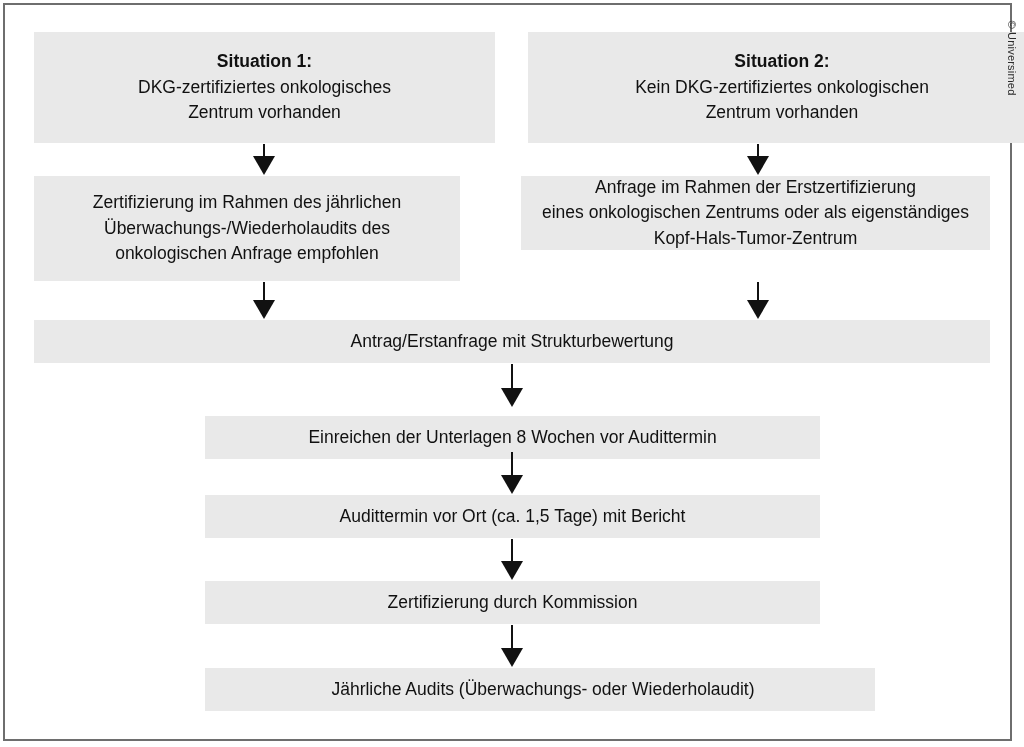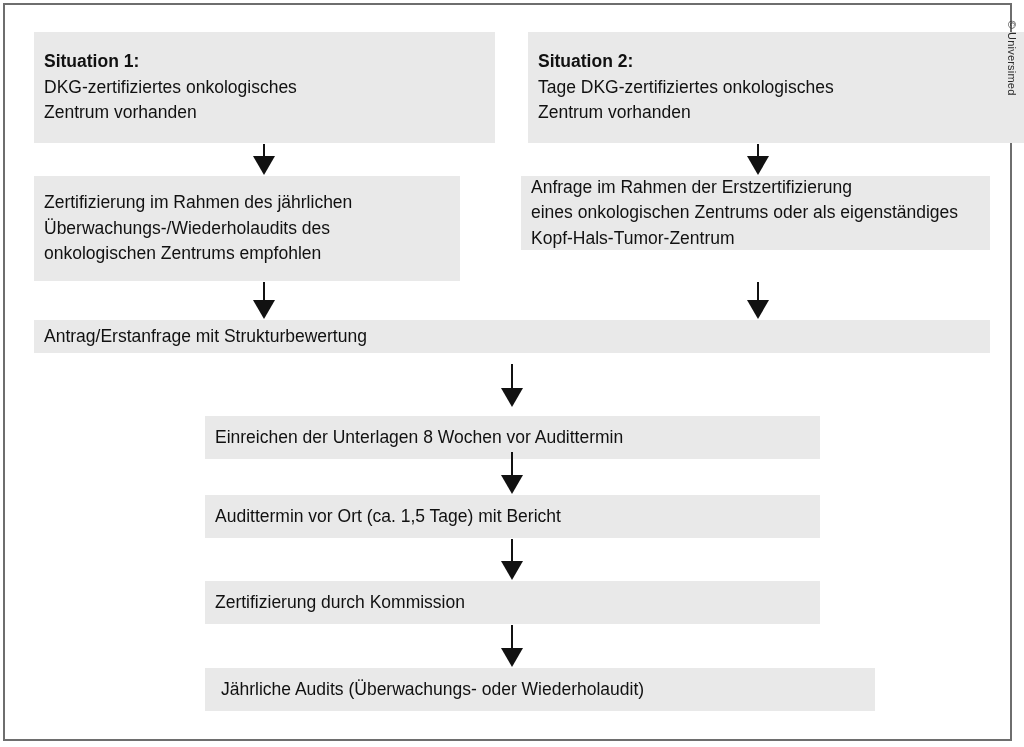--- a/index.html
+++ b/index.html
@@ -55,21 +55,21 @@
   }
 
   
   .node {
     position: absolute;
     box-sizing: border-box;
     background: #e9e9e9;
     color: #111111;
     display: flex;
     flex-direction: column;
-    align-items: flex-start;
+    align-items: center;
     justify-content: center;
     text-align: center;
     font-size: 17.5px;
     line-height: 1.45;
     padding: 4px 10px;
   }
   .node .line { display: block; white-space: nowrap; }
   .node .line.title { font-weight: bold; }
 
   
@@ -96,21 +96,21 @@
     border-right: 11px solid transparent;
     border-top: 19px solid #111111;
   }
 
   
   #node-sit1  { left: 34px;  top: 32px;  width: 461px; height: 111px; }
   #node-sit2  { left: 528px; top: 32px;  width: 508px; height: 111px; }
   #node-zert  { left: 34px;  top: 176px; width: 426px; height: 105px; }
   #node-anfr  { left: 521px; top: 176px; width: 469px; height: 74px; }
 
-  #node-antrag { left: 34px; top: 320px; width: 956px; height: 33px; }
+  #node-antrag { left: 34px; top: 320px; width: 956px; height: 43px; }
 
   #node-einreichen { left: 205px; top: 408px; width: 615px; height: 43px; margin-top: 8px; }
   #node-audit      { left: 205px; top: 495px; width: 615px; height: 43px; }
   #node-komm       { left: 205px; top: 581px; width: 615px; height: 43px; }
   #node-jaehr      { left: 205px; top: 668px; width: 670px; height: 43px; padding-left: 16px; }
 
   
   #arrow-1 { left: 253px; top: 144px; height: 31px; }
   #arrow-2 { left: 747px; top: 144px; height: 31px; }
   #arrow-3 { left: 253px; top: 282px; height: 37px; }
@@ -134,37 +134,37 @@
   <div id="frame"></div>
 
   <div class="node" id="node-sit1">
     <span class="line title">Situation 1:</span>
     <span class="line">DKG-zertifiziertes onkologisches</span>
     <span class="line">Zentrum vorhanden</span>
   </div>
 
   <div class="node" id="node-sit2">
     <span class="line title">Situation 2:</span>
-    <span class="line">Tage DKG-zertifiziertes onkologisches</span>
+    <span class="line">Kein DKG-zertifiziertes onkologischen</span>
     <span class="line">Zentrum vorhanden</span>
   </div>
 
   <div class="arrow" id="arrow-1">
     <span class="shaft"></span>
     <span class="head"></span>
   </div>
   <div class="arrow" id="arrow-2">
     <span class="shaft"></span>
     <span class="head"></span>
   </div>
 
   <div class="node" id="node-zert">
     <span class="line">Zertifizierung im Rahmen des jährlichen</span>
     <span class="line">Überwachungs-/Wiederholaudits des</span>
-    <span class="line">onkologischen Zentrums empfohlen</span>
+    <span class="line">onkologischen Anfrage empfohlen</span>
   </div>
 
   <div class="node" id="node-anfr">
     <span class="line">Anfrage im Rahmen der Erstzertifizierung</span>
     <span class="line">eines onkologischen Zentrums oder als eigenständiges</span>
     <span class="line">Kopf-Hals-Tumor-Zentrum</span>
   </div>
 
   <div class="arrow" id="arrow-3">
     <span class="shaft"></span>

